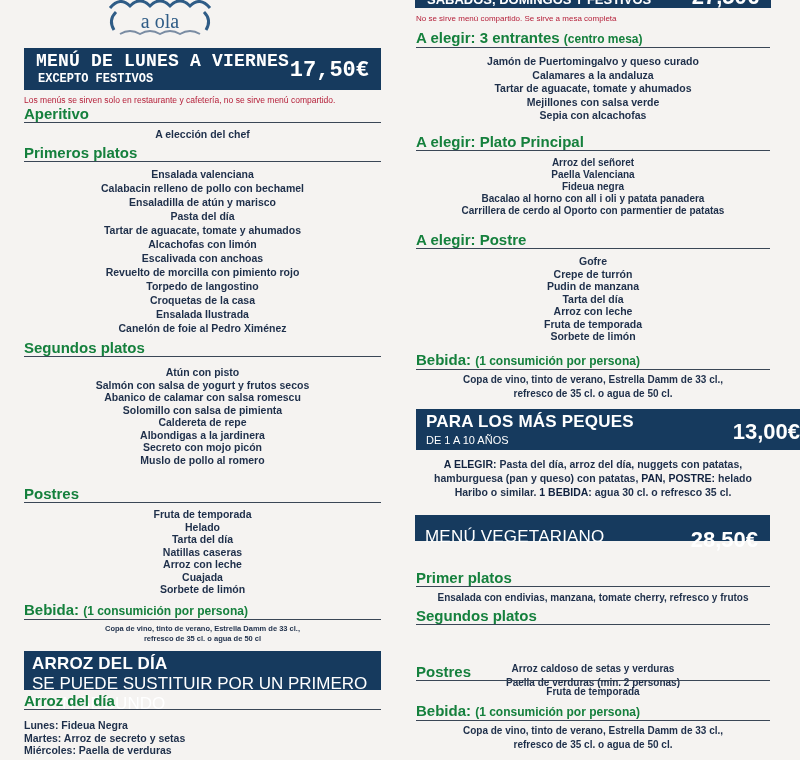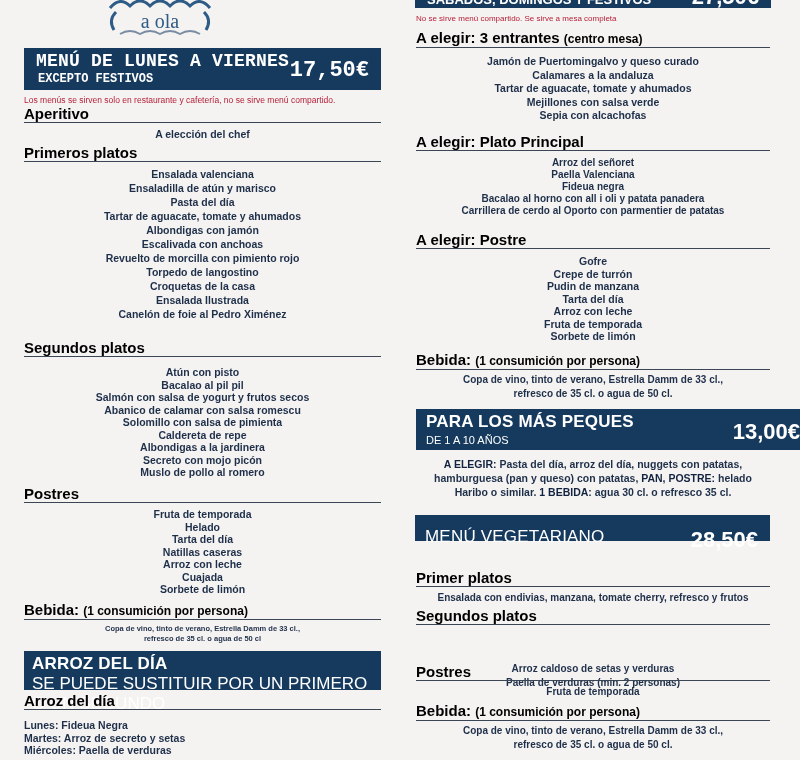--- a/index.html
+++ b/index.html
@@ -19,21 +19,21 @@
     position: absolute; background: #163a5e; color: #fff;
     padding: 0 12px;
   }
   .banner .title { font-weight: bold; font-size: 18px; letter-spacing: 0.2px; }
   .banner .subtitle { font-size: 12px; font-weight: bold; }
   .banner .price {
     position: absolute; right: 12px; font-weight: bold; font-size: 22px;
   }
   .notice { position: absolute; color: #b5203a; font-size: 8.5px; }
   .sec-head {
-    position: absolute; font-weight: bold; font-size: 15px; color: #000000;
+    position: absolute; font-weight: bold; font-size: 15px; color: #15803d;
     border-bottom: 1.5px solid #3a4656; line-height: 16px;
   }
   .sec-head .small { font-size: 12px; }
   .items { position: absolute; text-align: center; font-size: 10.5px; font-weight: bold; line-height: 13px; color: #1e2f4a; }
   .items.fine { font-size: 7.5px; line-height: 10px; }
   .items.left { text-align: left; }
   .kids-text { position: absolute; text-align: center; font-size: 10.5px; line-height: 14px; font-weight: bold; color: #1e2f4a; }
   .kids-text b { font-weight: bold; color: #122340; }
 </style>
 </head>
@@ -57,36 +57,36 @@
   <div class="notice" style="left:24px; top:95px;">Los menús se sirven solo en restaurante y cafetería, no se sirve menú compartido.</div>
 
   <div class="sec-head" style="left:24px; top:106px; width:357px;">Aperitivo</div>
   <div class="items" style="left:24px; top:128px; width:357px;">
     <div>A elección del chef</div>
   </div>
 
   <div class="sec-head" style="left:24px; top:145px; width:357px;">Primeros platos</div>
   <div class="items" style="left:24px; top:167px; width:357px; line-height:14px;">
     <div>Ensalada valenciana</div>
+    <div>Calabacin relleno de pollo con bechamel</div>
     <div>Ensaladilla de atún y marisco</div>
     <div>Pasta del día</div>
     <div>Tartar de aguacate, tomate y ahumados</div>
-    <div>Albondigas con jamón</div>
+    <div>Alcachofas con limón</div>
     <div>Escalivada con anchoas</div>
     <div>Revuelto de morcilla con pimiento rojo</div>
     <div>Torpedo de langostino</div>
     <div>Croquetas de la casa</div>
     <div>Ensalada Ilustrada</div>
     <div>Canelón de foie al Pedro Ximénez</div>
   </div>
 
   <div class="sec-head" style="left:24px; top:340px; width:357px;">Segundos platos</div>
   <div class="items" style="left:24px; top:366px; width:357px; line-height:12.5px;">
     <div>Atún con pisto</div>
-    <div>Bacalao al pil pil</div>
     <div>Salmón con salsa de yogurt y frutos secos</div>
     <div>Abanico de calamar con salsa romescu</div>
     <div>Solomillo con salsa de pimienta</div>
     <div>Caldereta de repe</div>
     <div>Albondigas a la jardinera</div>
     <div>Secreto con mojo picón</div>
     <div>Muslo de pollo al romero</div>
   </div>
 
   <div class="sec-head" style="left:24px; top:486px; width:357px;">Postres</div>

